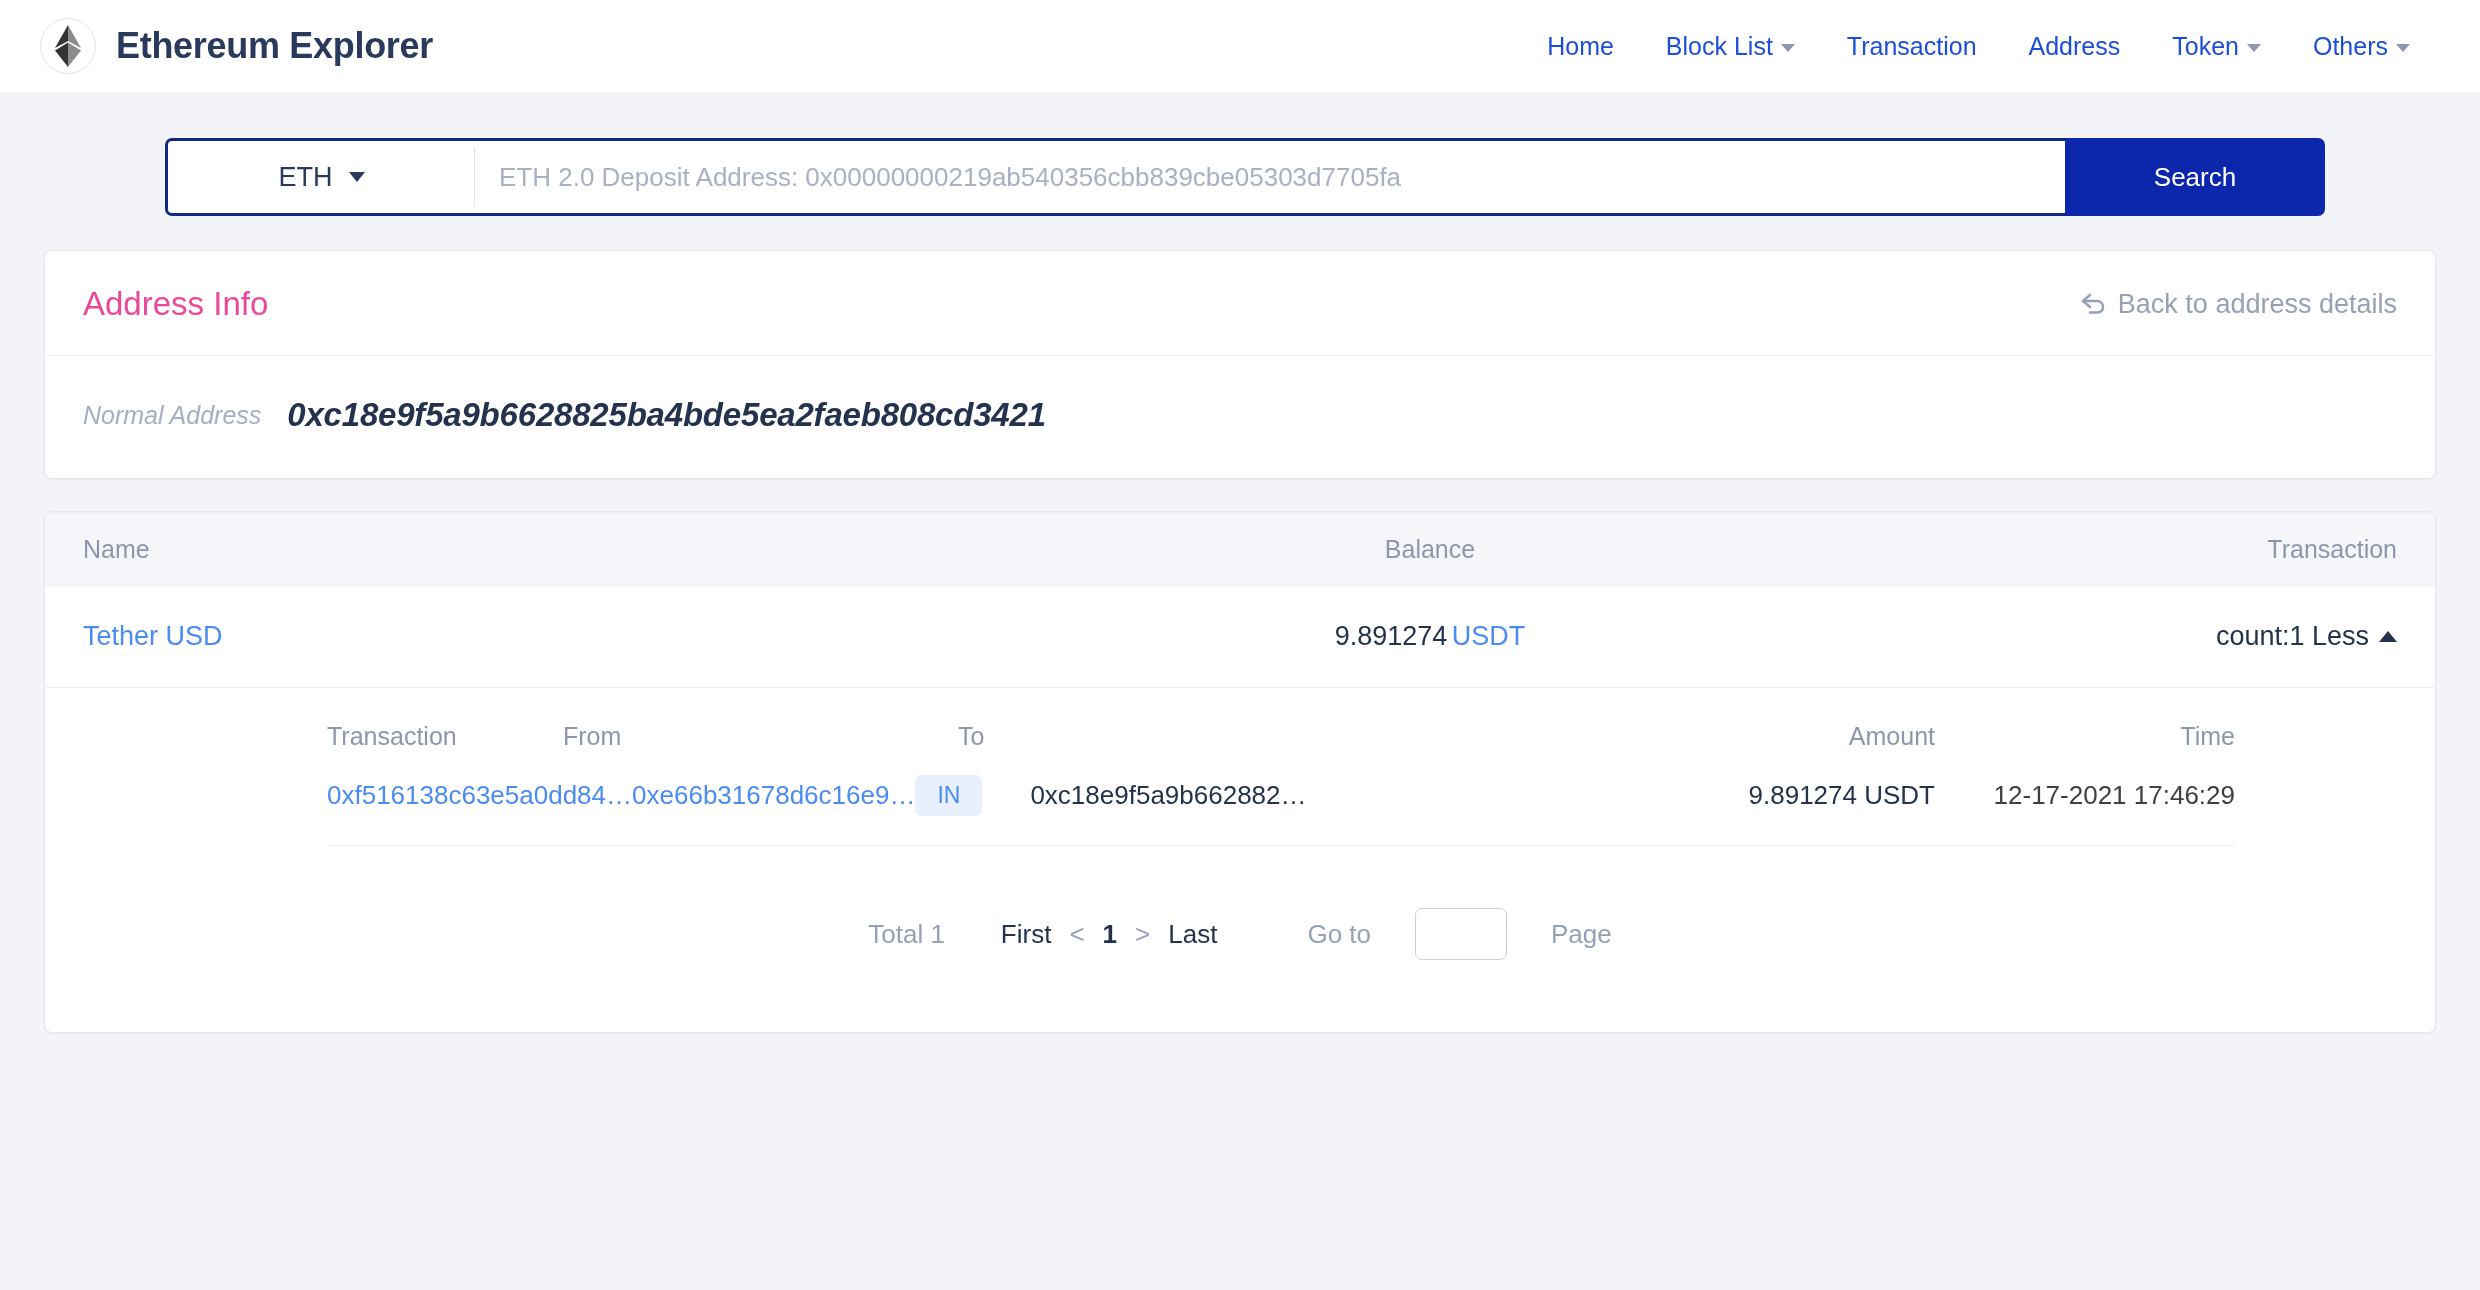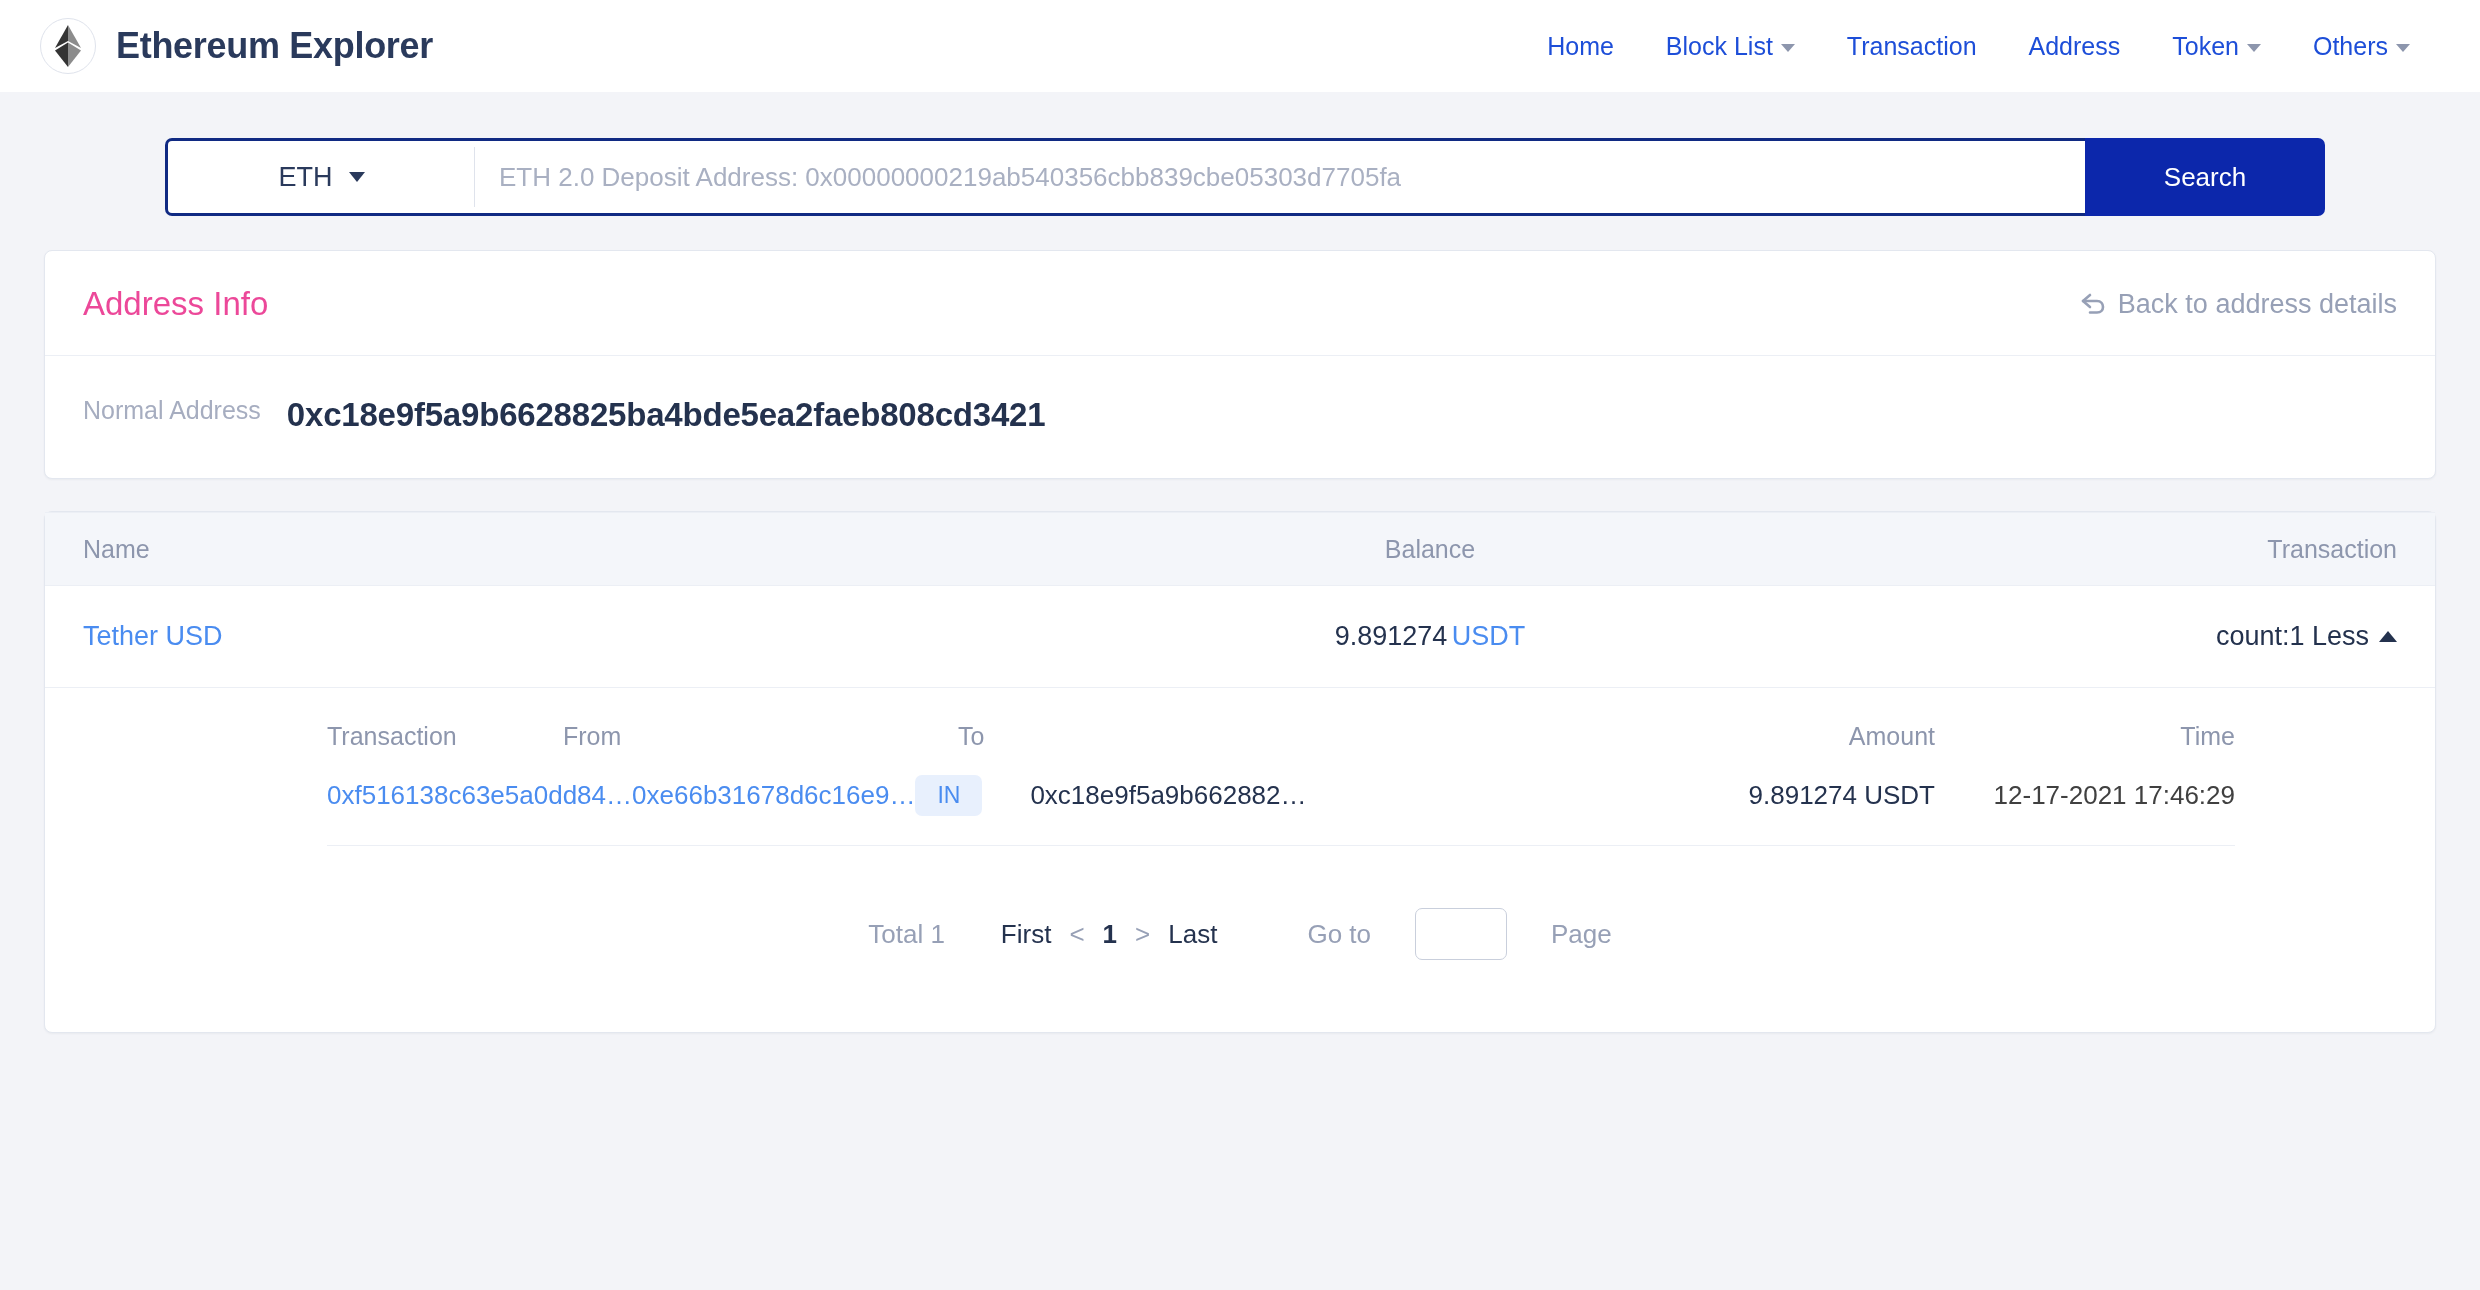--- a/index.html
+++ b/index.html
@@ -116,21 +116,21 @@
     border-left: none;
     border-right: none;
     font-size: 26px;
     color: #2a3a5c;
     padding: 0 24px;
     font-family: "Liberation Sans", sans-serif;
     outline: none;
   }
   .search-input::placeholder { color: #a9b0c2; }
   .search-button {
-    width: 240px;
+    width: 260px;
     background: #0c27ab;
     border: none;
     border-radius: 0 7px 7px 0;
     color: #ffffff;
     font-size: 26px;
     font-family: "Liberation Sans", sans-serif;
     cursor: pointer;
   }
 
   
@@ -160,23 +160,24 @@
     display: flex;
     align-items: center;
     gap: 12px;
     font-size: 27px;
     color: #97a0b6;
     cursor: pointer;
   }
 
   .addr-row {
     display: flex;
-    align-items: flex-start;
+    align-items: center;
     gap: 26px;
     padding: 40px 38px 44px 38px;
+    font-style: italic;
   }
   .addr-label {
     font-size: 25px;
     color: #a6adc0;
     white-space: nowrap;
   }
   .addr-value {
     font-size: 33px;
     font-weight: bold;
     color: #24324e;

